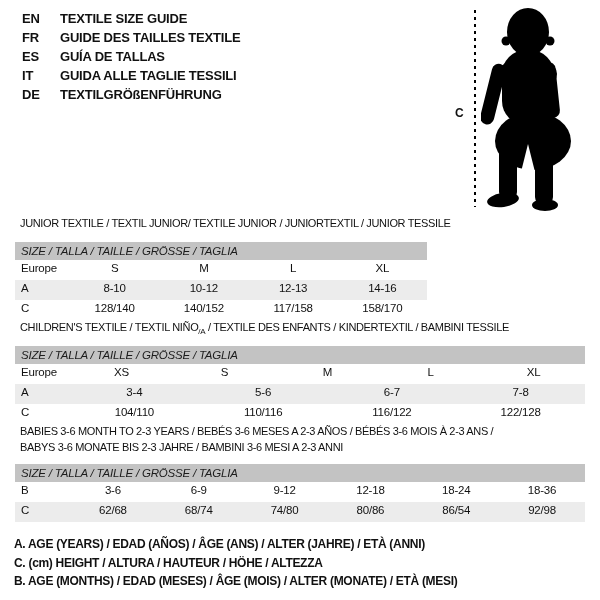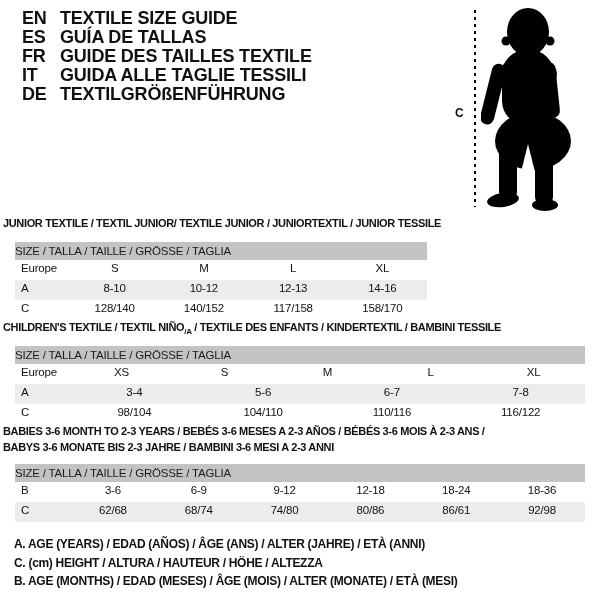--- a/index.html
+++ b/index.html
@@ -8,64 +8,64 @@
     --ink:#111111;
   }
   html,body{margin:0;padding:0;}
   body{
     width:600px;height:600px;position:relative;background:#ffffff;
     font-family:"Liberation Sans",sans-serif;color:var(--ink);
     overflow:hidden;
   }
   
   .lang-list{position:absolute;left:22px;top:9px;}
-  .lang-row{display:flex;height:19px;align-items:center;font-weight:bold;font-size:18px;letter-spacing:-0.2px;}
+  .lang-row{display:flex;height:19px;align-items:center;font-weight:bold;font-size:13px;letter-spacing:-0.2px;}
   .lang-code{width:38px;flex:0 0 38px;}
   
   .figure{position:absolute;left:450px;top:0;width:150px;height:215px;}
   .measure-line{
     position:absolute;left:24px;top:10px;width:2px;height:197px;
     background:repeating-linear-gradient(to bottom,#000 0 3px,transparent 3px 7px);
   }
   .measure-label{position:absolute;left:5px;top:106px;font-weight:bold;font-size:12px;}
   .baby-svg{position:absolute;left:31px;top:4px;}
   
-  .section-title{position:absolute;left:3px;font-weight:bold;font-size:11px;letter-spacing:-0.35px;line-height:15.5px;white-space:nowrap;}
+  .section-title{position:absolute;left:20px;font-weight:normal;font-size:11px;letter-spacing:-0.35px;line-height:15.5px;white-space:nowrap;}
   .section-title sub{font-size:8px;}
   #title-0{top:216px;}
   #title-1{top:320px;}
   #title-2{top:424px;}
   
   .size-table{position:absolute;font-size:11.5px;letter-spacing:-0.2px;}
   #table-0{left:15px;top:242px;width:412px;}
   #table-1{left:15px;top:346px;width:570px;}
   #table-2{left:15px;top:464px;width:570px;}
-  .size-bar{background:var(--bar-bg);height:18px;line-height:18px;color:#1c1c1c;}
+  .size-bar{background:var(--bar-bg);height:18px;line-height:18px;padding-left:6px;color:#1c1c1c;font-style:italic;}
   .trow{display:flex;height:20px;line-height:16px;}
   .trow.shaded{background:var(--row-alt);}
   .tcell-first{flex:0 0 49px;padding-left:6px;}
   .tcell{flex:1;text-align:center;}
   
   .notes{position:absolute;left:14px;top:535px;font-weight:bold;font-size:12px;letter-spacing:-0.3px;line-height:18.5px;white-space:nowrap;}
 </style>
 </head>
 <body>
 
 <div class="lang-list">
     <div class="lang-row">
       <span class="lang-code">EN</span>
       <span class="lang-title">TEXTILE SIZE GUIDE</span>
     </div>
     <div class="lang-row">
+      <span class="lang-code">FR</span>
+      <span class="lang-title">GUIDE DES TAILLES TEXTILE</span>
+    </div>
+    <div class="lang-row">
       <span class="lang-code">ES</span>
       <span class="lang-title">GUÍA DE TALLAS</span>
-    </div>
-    <div class="lang-row">
-      <span class="lang-code">FR</span>
-      <span class="lang-title">GUIDE DES TAILLES TEXTILE</span>
     </div>
     <div class="lang-row">
       <span class="lang-code">IT</span>
       <span class="lang-title">GUIDA ALLE TAGLIE TESSILI</span>
     </div>
     <div class="lang-row">
       <span class="lang-code">DE</span>
       <span class="lang-title">TEXTILGRÖßENFÜHRUNG</span>
     </div>
   </div>
@@ -147,24 +147,24 @@
       </div>
       <div class="trow shaded">
         <span class="tcell-first">A</span>
         <span class="tcell">3-4</span>
         <span class="tcell">5-6</span>
         <span class="tcell">6-7</span>
         <span class="tcell">7-8</span>
       </div>
       <div class="trow">
         <span class="tcell-first">C</span>
-        <span class="tcell">98/104</span>
         <span class="tcell">104/110</span>
         <span class="tcell">110/116</span>
         <span class="tcell">116/122</span>
+        <span class="tcell">122/128</span>
       </div>
     </div>
 </div>
 
 <div class="size-table" id="table-2">
   <div class="size-bar">
     <span>SIZE / TALLA / TAILLE / GRÖSSE / TAGLIA</span>
   </div>
   <div class="rows">
       <div class="trow">
@@ -175,21 +175,21 @@
         <span class="tcell">12-18</span>
         <span class="tcell">18-24</span>
         <span class="tcell">18-36</span>
       </div>
       <div class="trow shaded">
         <span class="tcell-first">C</span>
         <span class="tcell">62/68</span>
         <span class="tcell">68/74</span>
         <span class="tcell">74/80</span>
         <span class="tcell">80/86</span>
-        <span class="tcell">86/61</span>
+        <span class="tcell">86/54</span>
         <span class="tcell">92/98</span>
       </div>
     </div>
 </div>
 
 <div class="notes">
     <div class="note-line">A. AGE (YEARS) / EDAD (AÑOS) / ÂGE (ANS) / ALTER (JAHRE) / ETÀ (ANNI)</div>
     <div class="note-line">C. (cm) HEIGHT / ALTURA / HAUTEUR / HÖHE / ALTEZZA</div>
     <div class="note-line">B. AGE (MONTHS) / EDAD (MESES) / ÂGE (MOIS) / ALTER (MONATE) / ETÀ (MESI)</div>
   </div>

